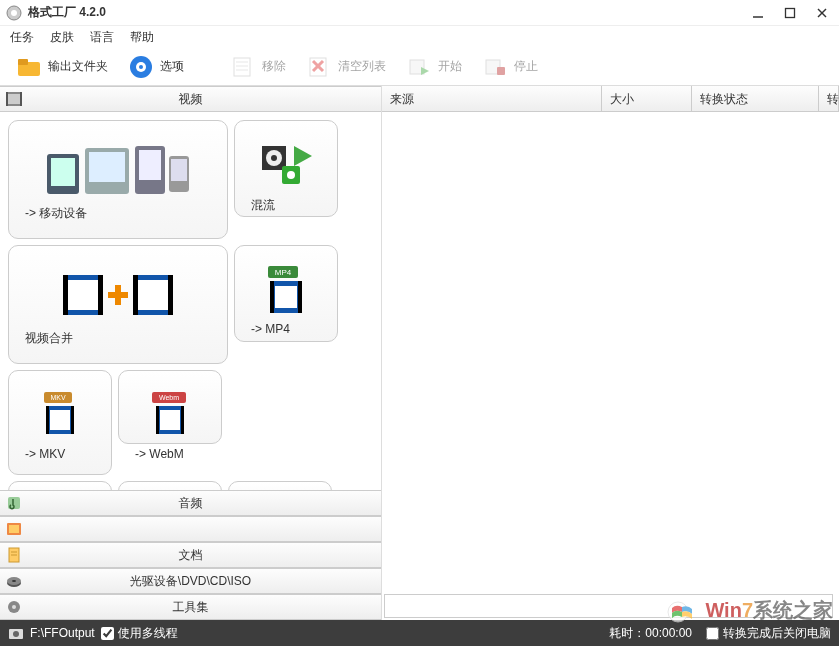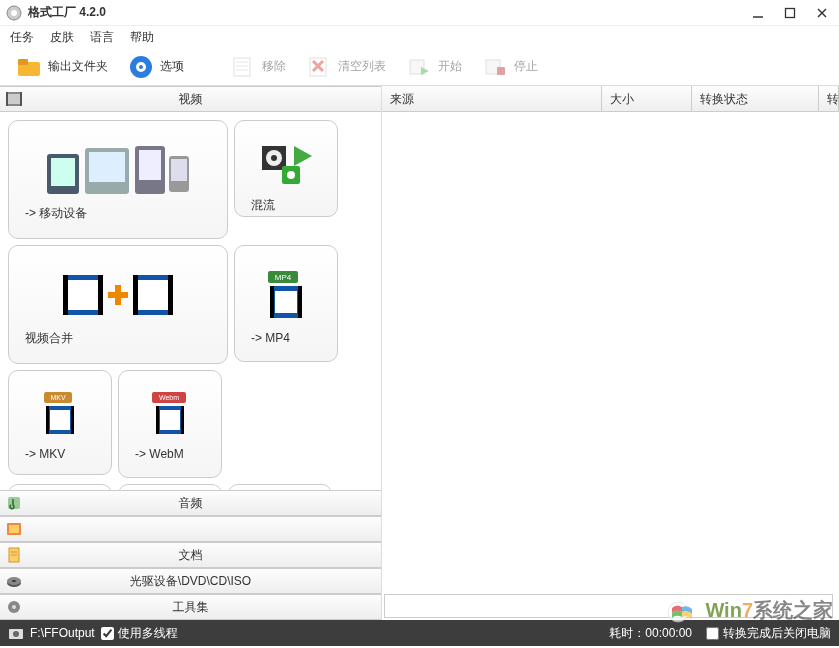--- a/index.html
+++ b/index.html
@@ -39,21 +39,21 @@
 .rlist { flex: 1; background: #fff; }
 .bottombox { height: 24px; border: 1px solid #ccc; margin: 2px 6px 2px 2px; }
 
 .statusbar { height: 26px; background: #3d3d3d; color: #fff; display: flex; align-items: center; padding: 0 8px; font-size: 12px; gap: 10px; }
 .statusbar .sb-left { display: flex; align-items: center; gap: 6px; flex: 1; }
 .sb-check { display: flex; align-items: center; gap: 4px; }
 .sb-check input { accent-color: #fff; }
 .sb-right { display: flex; align-items: flex-end; gap: 14px; }
 
 .watermark { position: absolute; right: 6px; bottom: 22px; font-size: 20px; font-weight: bold; opacity: 0.7; pointer-events: none; }
-.watermark .w1 { color: #4d7c0f; }
+.watermark .w1 { color: #b91c1c; }
 .watermark .w2 { color: #e98b1e; }
 .watermark .w3 { color: #555; }
 
 svg { display: block; }
 </style>
 </head>
 <body>
 
 <div class="titlebar">
   <span class="logo">
@@ -210,21 +210,21 @@
               <line x1="65" y1="30" x2="85" y2="30" stroke="#e80" stroke-width="6"></line>
                 <line x1="75" y1="20" x2="75" y2="40" stroke="#e80" stroke-width="6"></line>
               <rect x="20" y="10" width="5" height="40" fill="#000"></rect>
                 <rect x="55" y="10" width="5" height="40" fill="#000"></rect>
               <rect x="90" y="10" width="5" height="40" fill="#000"></rect>
                 <rect x="125" y="10" width="5" height="40" fill="#000"></rect>
             </svg>
           </div>
           <div class="tile-label">视频合并</div>
         </div>
-        <div class="tile tile-small" style="height:117px">
+        <div class="tile tile-small" style="height:97px">
           <div class="tile-img">
             <svg width="60" height="54">
               <rect x="12" y="3" width="30" height="12" rx="2" fill="#3a8a3a"></rect>
                 <text x="27" y="12" font-size="8" fill="#fff" text-anchor="middle">MP4</text>
               <rect x="14" y="18" width="32" height="32" fill="#15a"></rect>
                 <rect x="19" y="23" width="22" height="22" fill="#fff"></rect>
               <rect x="14" y="18" width="4" height="32" fill="#000"></rect>
                 <rect x="42" y="18" width="4" height="32" fill="#000"></rect>
             </svg>
           </div>
@@ -239,21 +239,21 @@
               <rect x="14" y="2" width="28" height="11" rx="2" fill="#c98b2e"></rect>
                 <text x="28" y="10" font-size="7" fill="#fff" text-anchor="middle">MKV</text>
               <rect x="16" y="16" width="28" height="28" fill="#15a"></rect>
                 <rect x="20" y="20" width="20" height="20" fill="#fff"></rect>
               <rect x="16" y="16" width="3" height="28" fill="#000"></rect>
                 <rect x="41" y="16" width="3" height="28" fill="#000"></rect>
             </svg>
           </div>
           <div class="tile-label">-&gt; MKV</div>
         </div>
-        <div class="tile tile-small" style="height:108px">
+        <div class="tile tile-small" style="height:74px">
           <div class="tile-img">
             <svg width="60" height="50">
               <rect x="12" y="2" width="34" height="11" rx="2" fill="#c44"></rect>
                 <text x="29" y="10" font-size="7" fill="#fff" text-anchor="middle">Webm</text>
               <rect x="16" y="16" width="28" height="28" fill="#15a"></rect>
                 <rect x="20" y="20" width="20" height="20" fill="#fff"></rect>
               <rect x="16" y="16" width="3" height="28" fill="#000"></rect>
                 <rect x="41" y="16" width="3" height="28" fill="#000"></rect>
             </svg>
           </div>

